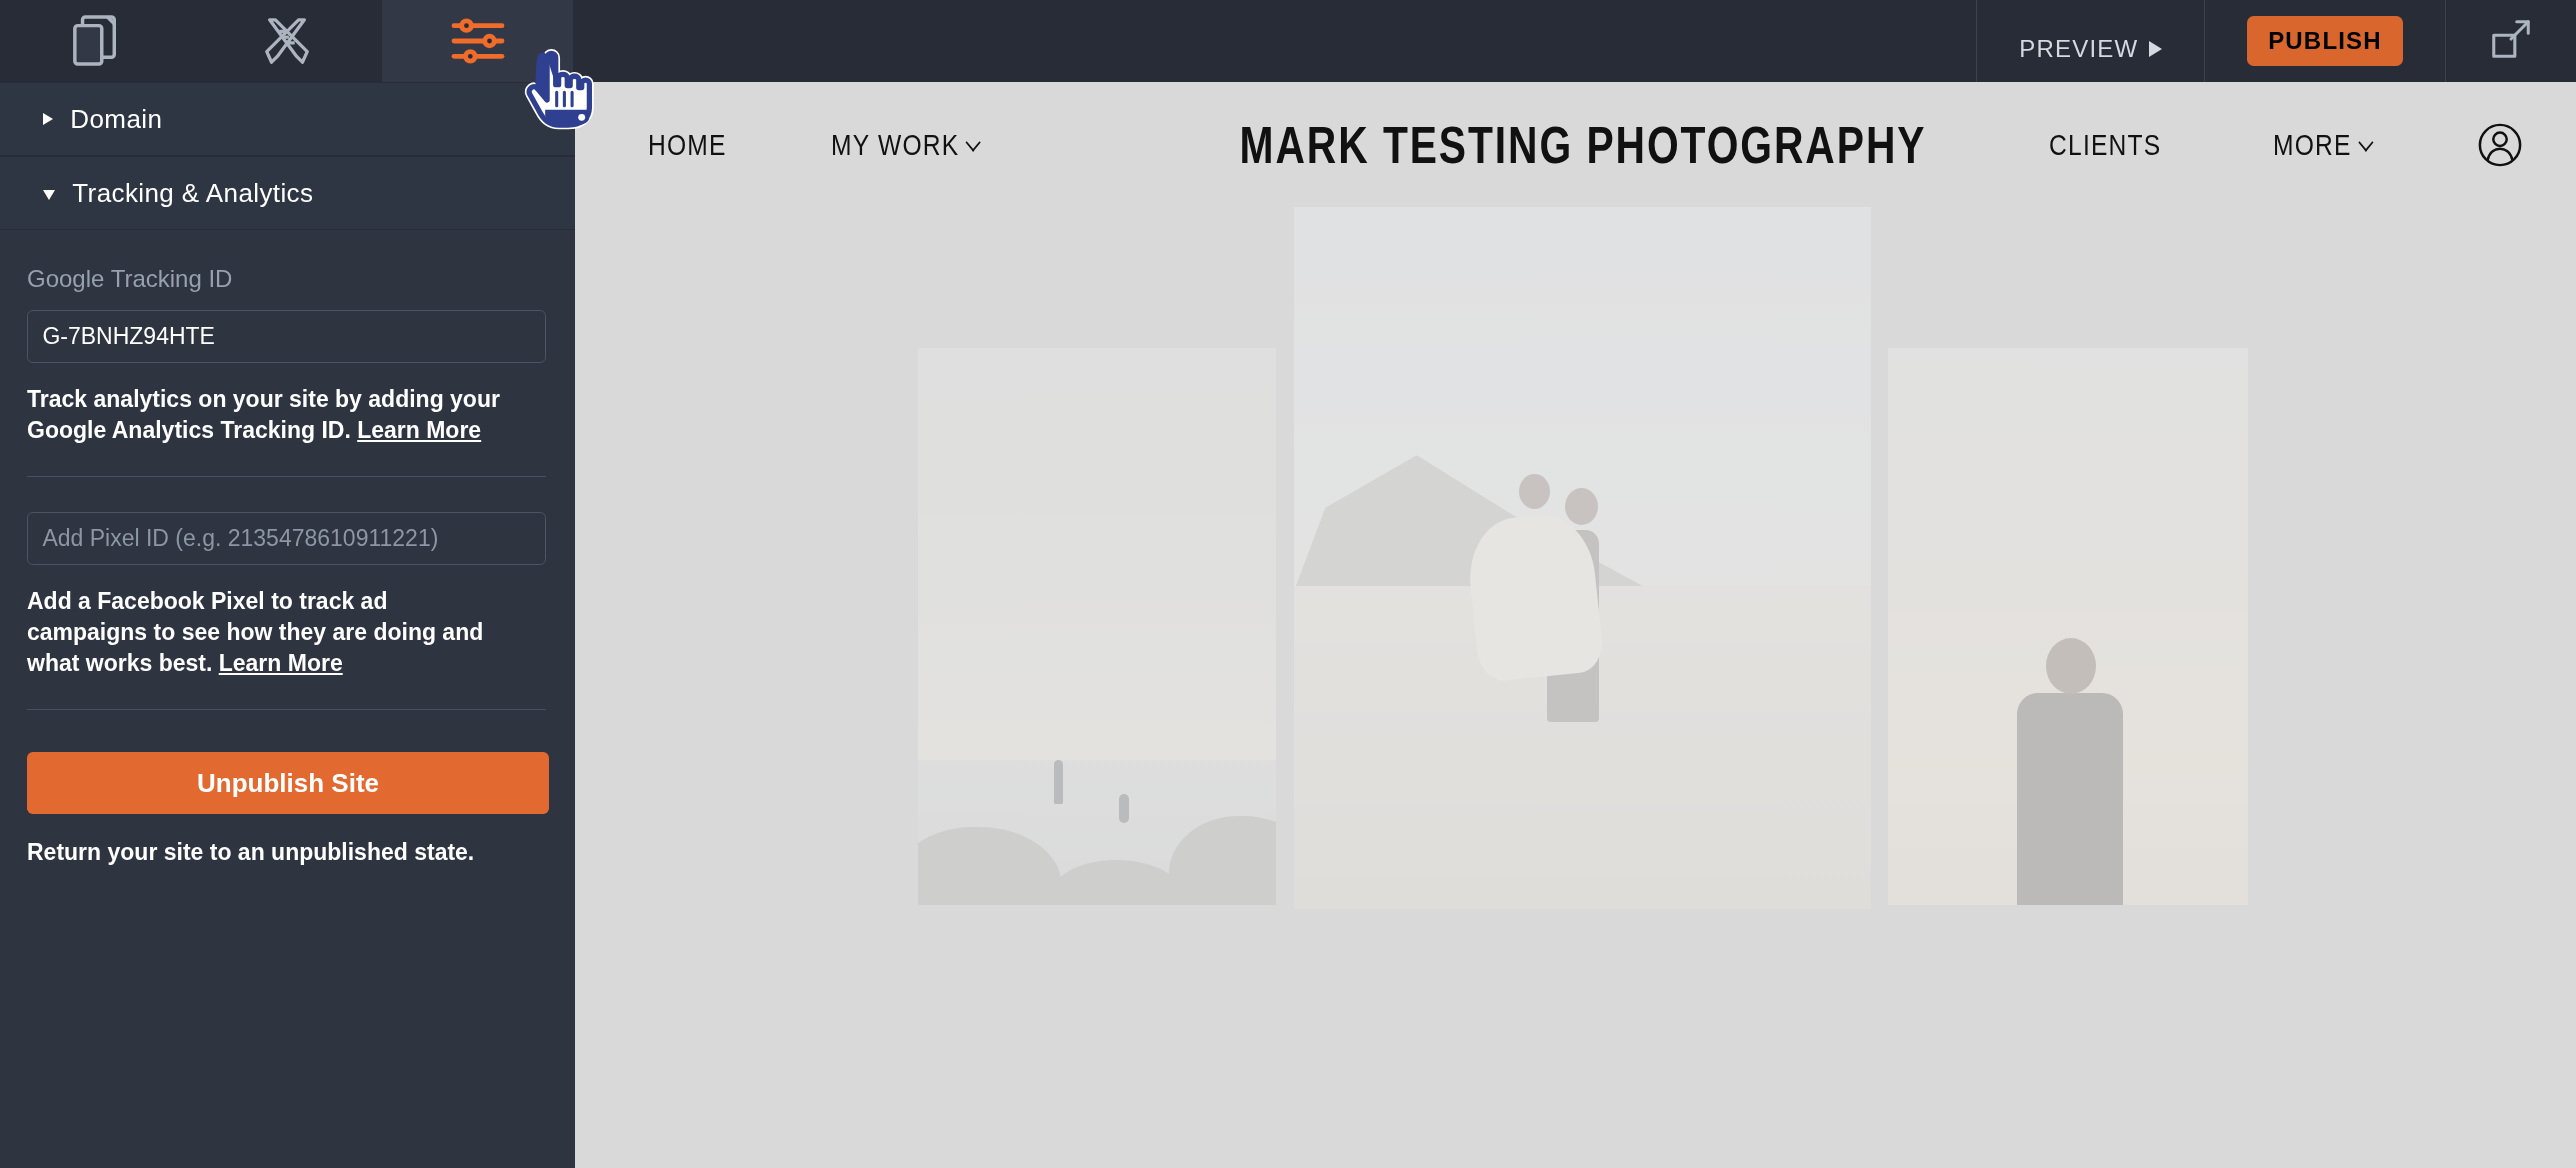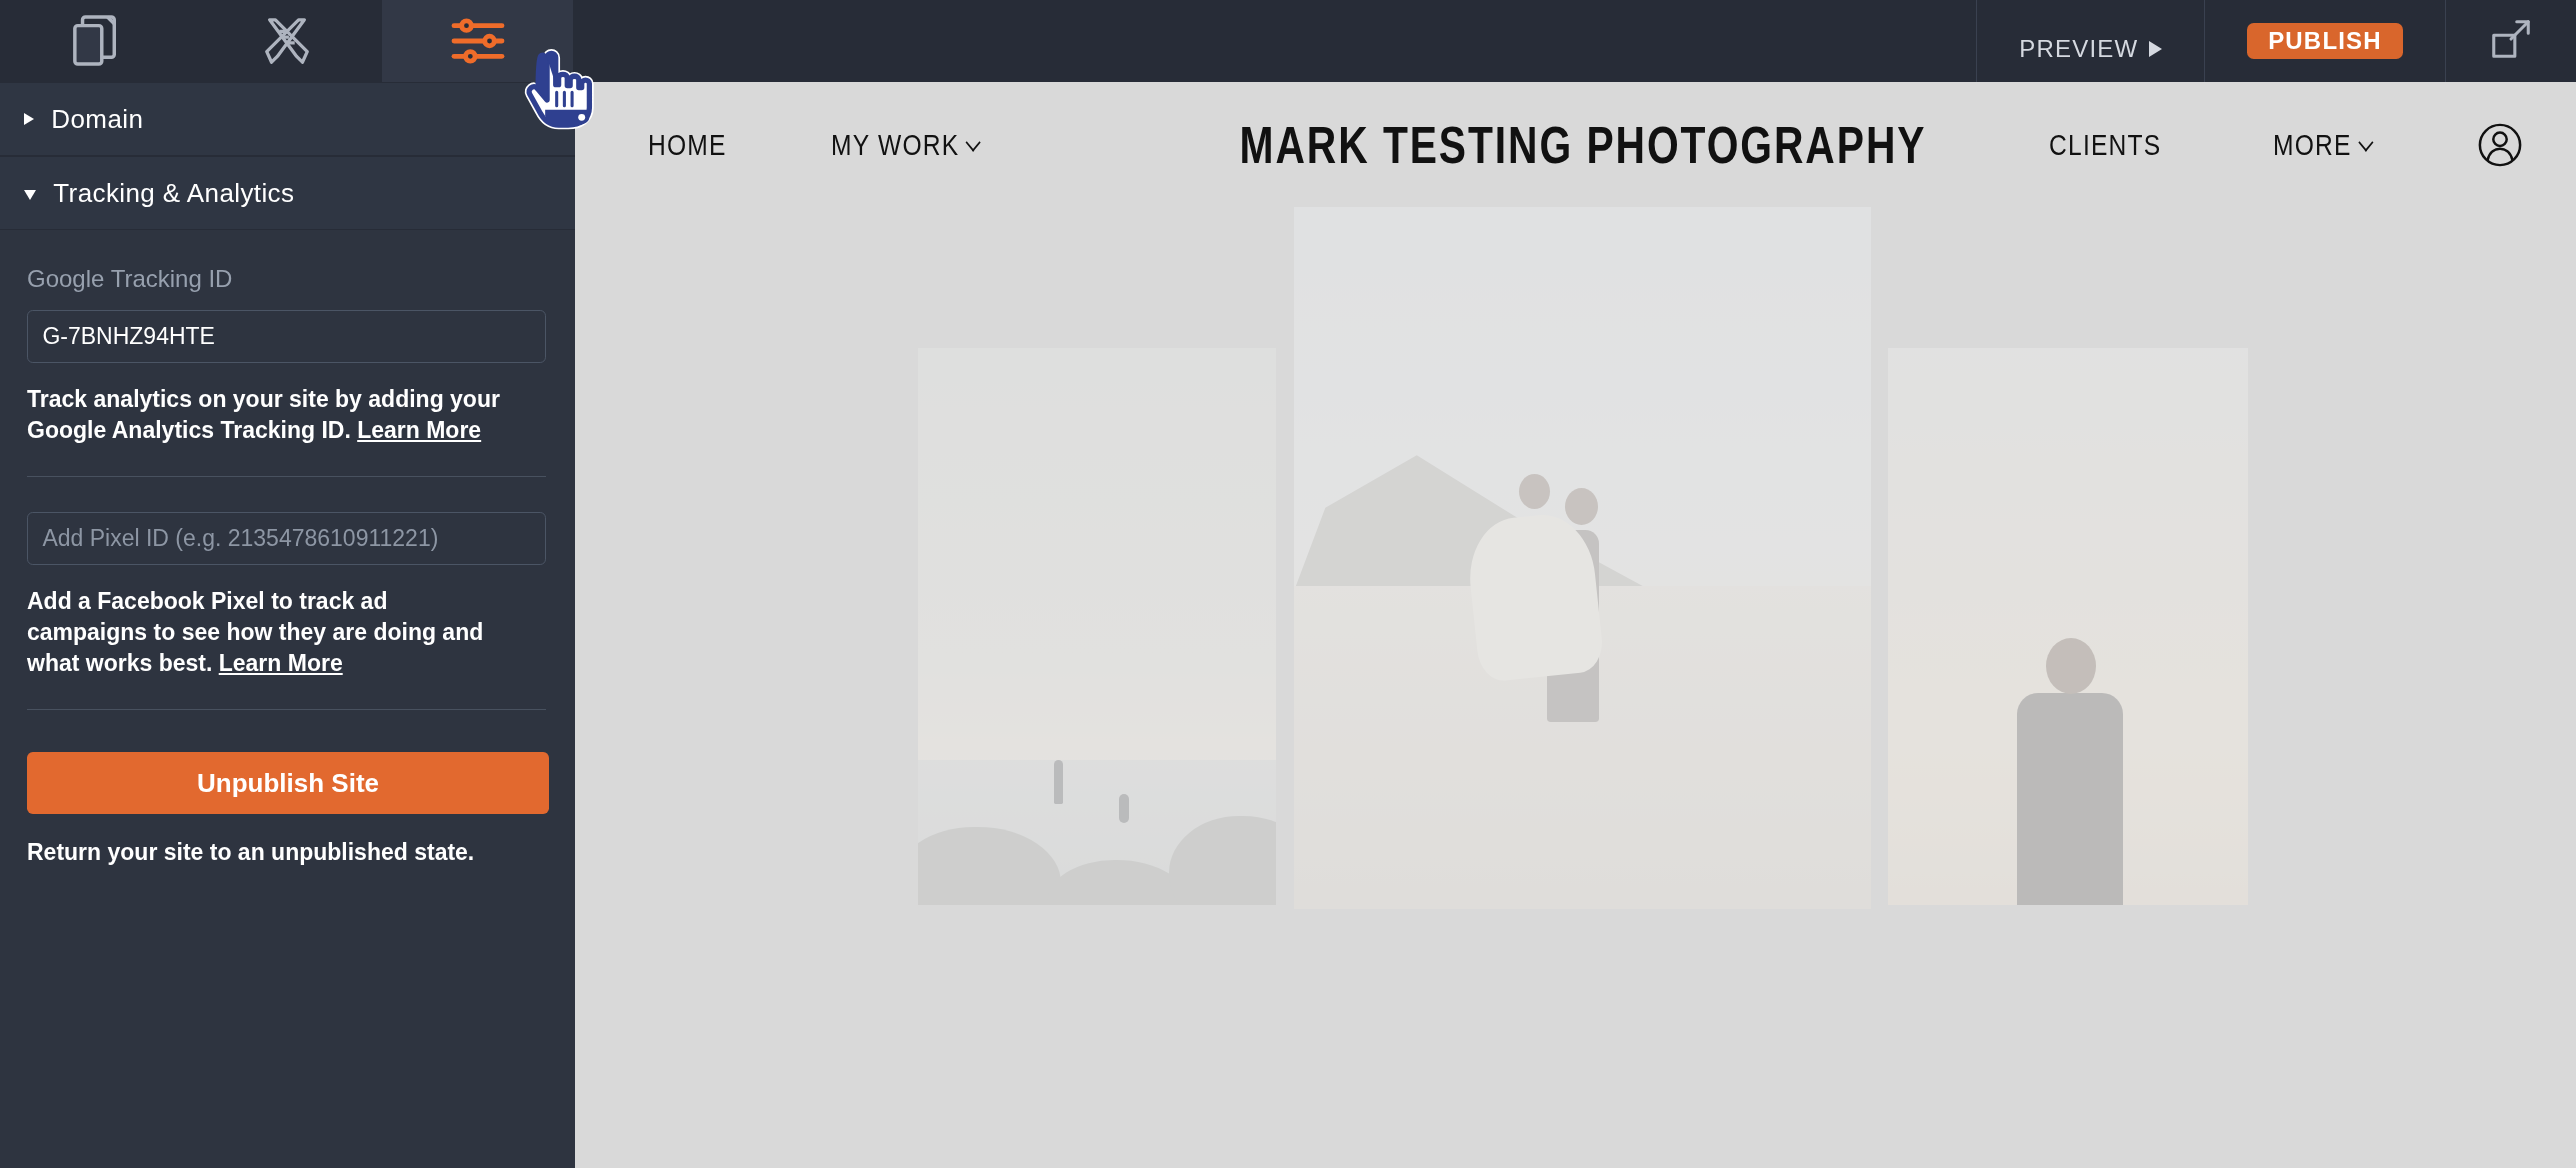--- a/index.html
+++ b/index.html
@@ -41,21 +41,21 @@
 
   
   .panel-body { flex: 1 1 auto; overflow: hidden; background: #2e3440; }
 
   .section-head {
     height: 74px;
     background: #2f3643;
     border-top: 1px solid #272c37;
     border-bottom: 1px solid #272c37;
     display: flex; align-items: center;
-    padding-left: 24px;
+    padding-left: 43px;
     cursor: pointer;
     user-select: none;
   }
   .section-head .caret {
     width: 0; height: 0;
     margin-right: 17.3px;
     flex: 0 0 auto;
   }
   .caret.closed {
     border-left: 10.6px solid #ffffff;
@@ -159,23 +159,23 @@
     margin-top: 16px;
   }
   .play-tri {
     width: 0; height: 0;
     border-left: 13.5px solid #d5d9e0;
     border-top: 8.7px solid transparent;
     border-bottom: 8.7px solid transparent;
   }
   .publish-btn {
     background: #d9662c; border: none; border-radius: 6.7px;
-    color: #ffffff; font-size: 24px; font-weight: 700;
+    color: #000000; font-size: 24px; font-weight: 700;
     letter-spacing: 1.2px;
-    width: 156px; height: 36px;
+    width: 156px; height: 50px;
     font-family: "Liberation Sans", sans-serif;
     cursor: pointer;
   }
 
   
   .canvas {
     flex: 1 1 auto;
     background: #d9d9d9;
     overflow: hidden;
     position: relative;

